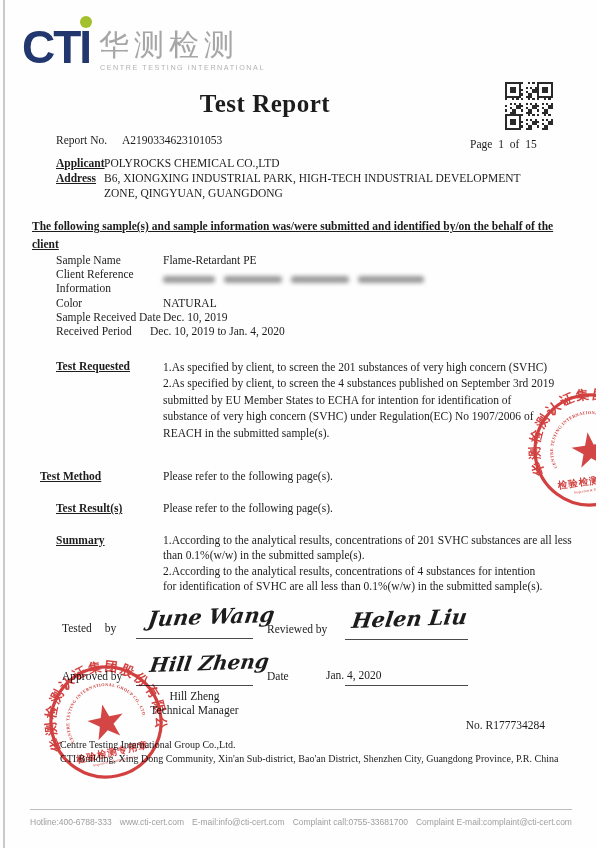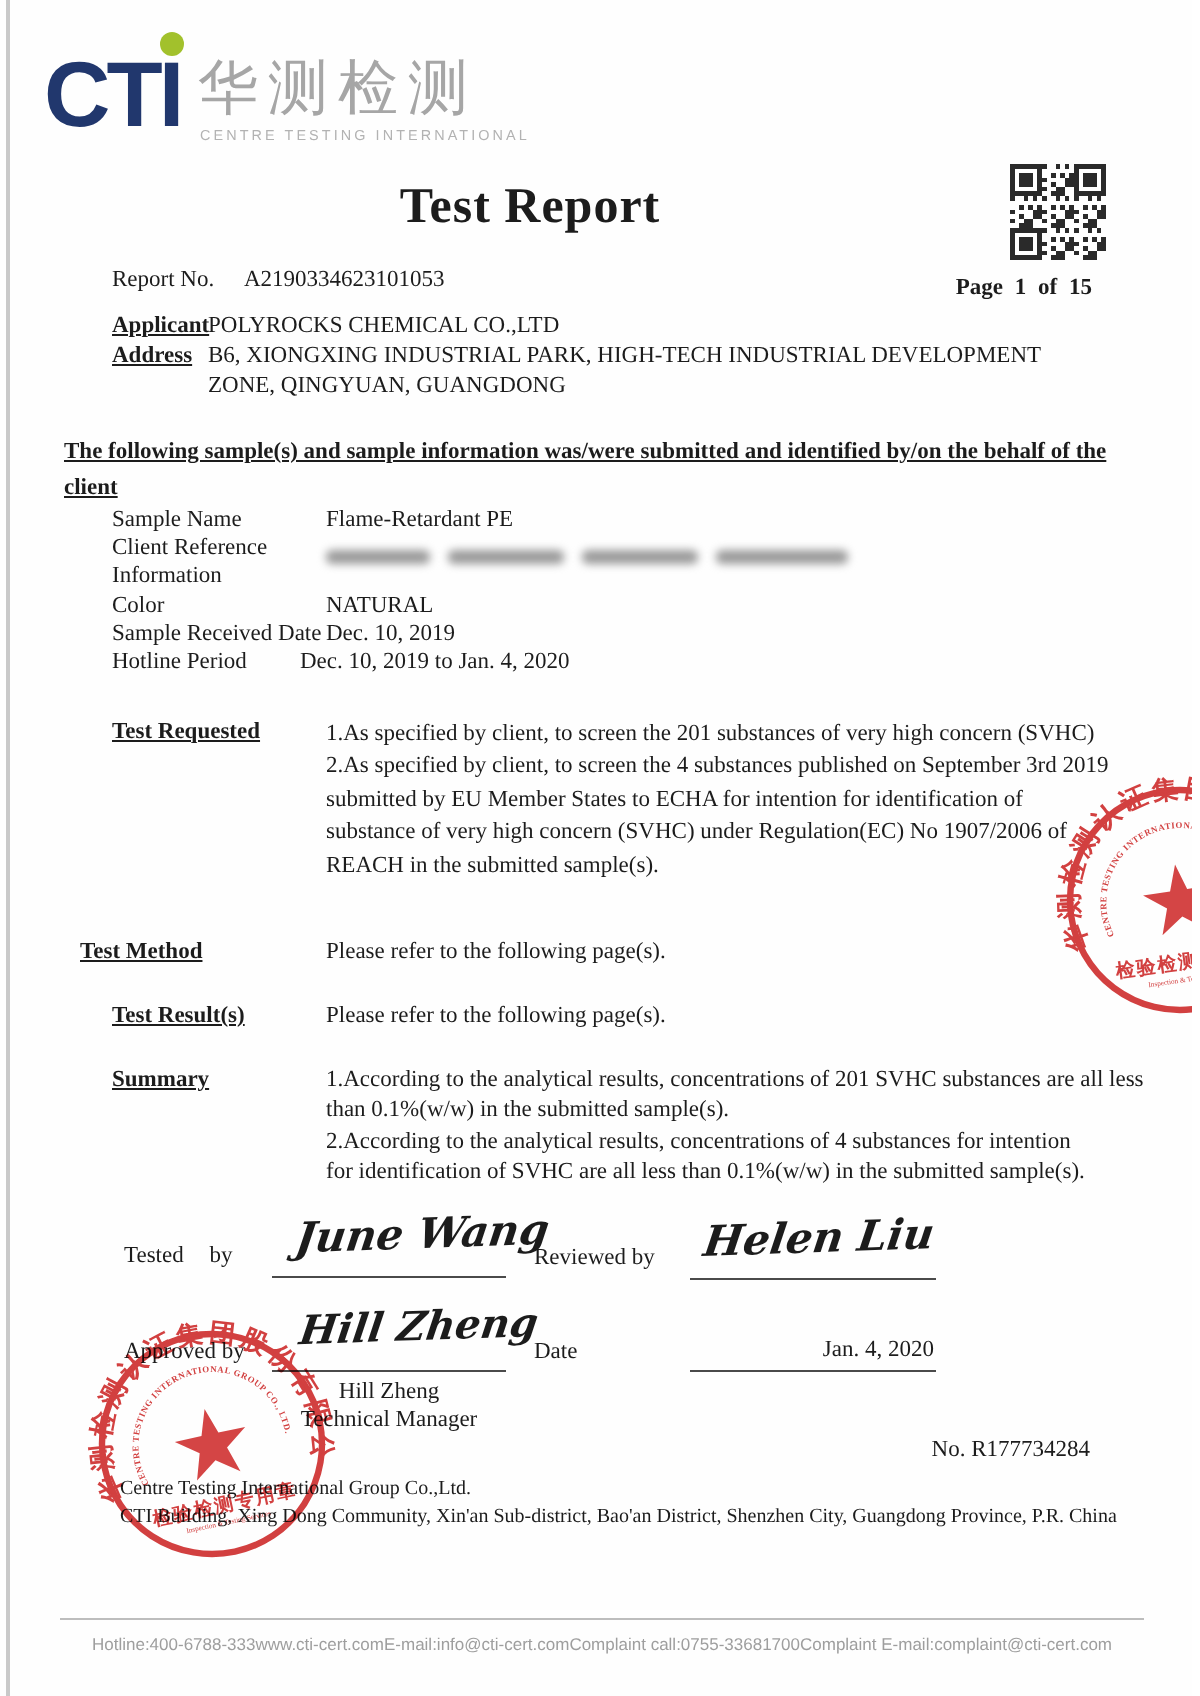--- a/index.html
+++ b/index.html
@@ -16,31 +16,31 @@
   .logo-cti{position:absolute;left:22px;top:24px;font-family:"Liberation Sans",sans-serif;
     font-weight:bold;font-size:46px;line-height:46px;letter-spacing:-2px;color:#21376d;}
   .logo-dot{position:absolute;left:80px;top:16px;width:12px;height:12px;border-radius:50%;background:#a2c12c;}
   .logo-cn{position:absolute;left:99px;top:30px;font-size:30px;line-height:30px;color:#a6a6a6;
     letter-spacing:5px;font-family:"Liberation Sans",sans-serif;}
   .logo-sub{position:absolute;left:100px;top:63px;font-size:7.2px;color:#b2b2b2;
     letter-spacing:1.55px;font-family:"Liberation Sans",sans-serif;}
   .title{position:absolute;left:55px;top:90px;width:420px;text-align:center;
     font-size:25px;font-weight:bold;letter-spacing:0.5px;}
   .qr{position:absolute;left:505px;top:82px;width:48px;height:48px;}
-  .page-info{position:absolute;left:470px;top:138px;width:76px;text-align:right;
-    font-size:11.5px;word-spacing:3px;font-weight:bold;}
+  .page-info{position:absolute;left:470px;top:138px;width:76px;text-align:left;
+    font-size:11.5px;word-spacing:3px;}
   
   .sig{font-family:"DejaVu Serif",serif;font-style:italic;font-weight:bold;font-size:21px;
     transform:rotate(-2deg) skewX(-10deg);white-space:nowrap;}
   .sigline{position:absolute;height:1px;background:#4a4a4a;}
   .redact{display:inline-block;height:7px;background:#9a9a9a;border-radius:3px;
     filter:blur(2px);margin-right:9px;vertical-align:middle;}
   .stamp{position:absolute;mix-blend-mode:multiply;opacity:0.92;}
   .footer-bar{position:absolute;left:30px;top:809px;width:542px;height:1px;background:#bdbdbd;}
-  .footer-row{position:absolute;left:30px;top:817px;width:542px;display:flex;justify-content:center;
+  .footer-row{position:absolute;left:30px;top:817px;width:542px;display:flex;justify-content:space-between;
     font-family:"Liberation Sans",sans-serif;font-size:8.5px;color:#9e9e9e;}
   .body-lines div{white-space:nowrap;}
 </style>
 </head>
 <body>
 
 <div class="page">
   <div class="scan-edge"></div>
 
   <div class="logo-cti">CTI</div>
@@ -183,21 +183,21 @@
 
   <div class="abs txt" style="left:56px;top:253px">Sample Name</div>
   <div class="abs txt" style="left:163px;top:253px">Flame-Retardant PE</div>
   <div class="abs txt" style="left:56px;top:267px">Client Reference</div>
   <div class="abs" style="left:163px;top:269px"><span class="redact" style="width:52px"></span><span class="redact" style="width:58px"></span><span class="redact" style="width:58px"></span><span class="redact" style="width:66px"></span></div>
   <div class="abs txt" style="left:56px;top:281px">Information</div>
   <div class="abs txt" style="left:56px;top:296px">Color</div>
   <div class="abs txt" style="left:163px;top:296px">NATURAL</div>
   <div class="abs txt" style="left:56px;top:310px">Sample Received Date</div>
   <div class="abs txt" style="left:163px;top:310px">Dec. 10, 2019</div>
-  <div class="abs txt" style="left:56px;top:324px">Hotline Period</div>
+  <div class="abs txt" style="left:56px;top:324px">Received Period</div>
   <div class="abs txt" style="left:150px;top:324px">Dec. 10, 2019 to Jan. 4, 2020</div>
 
   <div class="abs txt bold" style="left:56px;top:359px">Test Requested</div>
   <div class="abs txt body-lines" style="left:163px;top:359px;width:340px;line-height:16.4px">
     <div>1.As specified by client, to screen the 201 substances of very high concern (SVHC)</div>
     <div>2.As specified by client, to screen the 4 substances published on September 3rd 2019</div>
     <div>submitted by EU Member States to ECHA for intention for identification of</div>
     <div>substance of very high concern (SVHC) under Regulation(EC) No 1907/2006 of</div>
     <div>REACH in the submitted sample(s).</div>
   </div>
@@ -221,21 +221,21 @@
   <div class="abs txt" style="left:267px;top:622px">Reviewed by</div>
   <div class="abs sig" style="left:352px;top:606px">Helen Liu</div>
   <div class="sigline" style="left:345px;top:639px;width:123px"></div>
 
   <div class="abs txt" style="left:62px;top:669px">Approved by</div>
   <div class="abs sig" style="left:150px;top:651px;font-size:20px">Hill Zheng</div>
   <div class="sigline" style="left:136px;top:685px;width:117px"></div>
   <div class="abs txt" style="left:136px;top:689px;width:117px;text-align:center">Hill Zheng</div>
   <div class="abs txt" style="left:136px;top:703px;width:117px;text-align:center">Technical Manager</div>
   <div class="abs txt" style="left:267px;top:669px">Date</div>
-  <div class="abs txt" style="left:344px;top:668px;width:123px;text-align:right">Jan. 4, 2020</div>
+  <div class="abs txt" style="left:326px;top:668px;width:123px;text-align:left">Jan. 4, 2020</div>
   <div class="sigline" style="left:345px;top:685px;width:123px"></div>
 
   <div class="abs txt" style="left:420px;top:718px;width:125px;text-align:right">No. R177734284</div>
   <div class="abs" style="left:60px;top:739px;font-size:10px">Centre Testing International Group Co.,Ltd.</div>
   <div class="abs" style="left:60px;top:753px;font-size:10px;white-space:nowrap">CTI Building, Xing Dong Community, Xin'an Sub-district, Bao'an District, Shenzhen City, Guangdong Province, P.R. China</div>
 
   <svg class="stamp" style="left:528px;top:388px" width="124" height="124" viewBox="-62 -62 124 124">
     <g transform="rotate(-8)">
       <circle r="55" fill="none" stroke="#cf2f2f" stroke-width="3.2"></circle>
       <defs>

